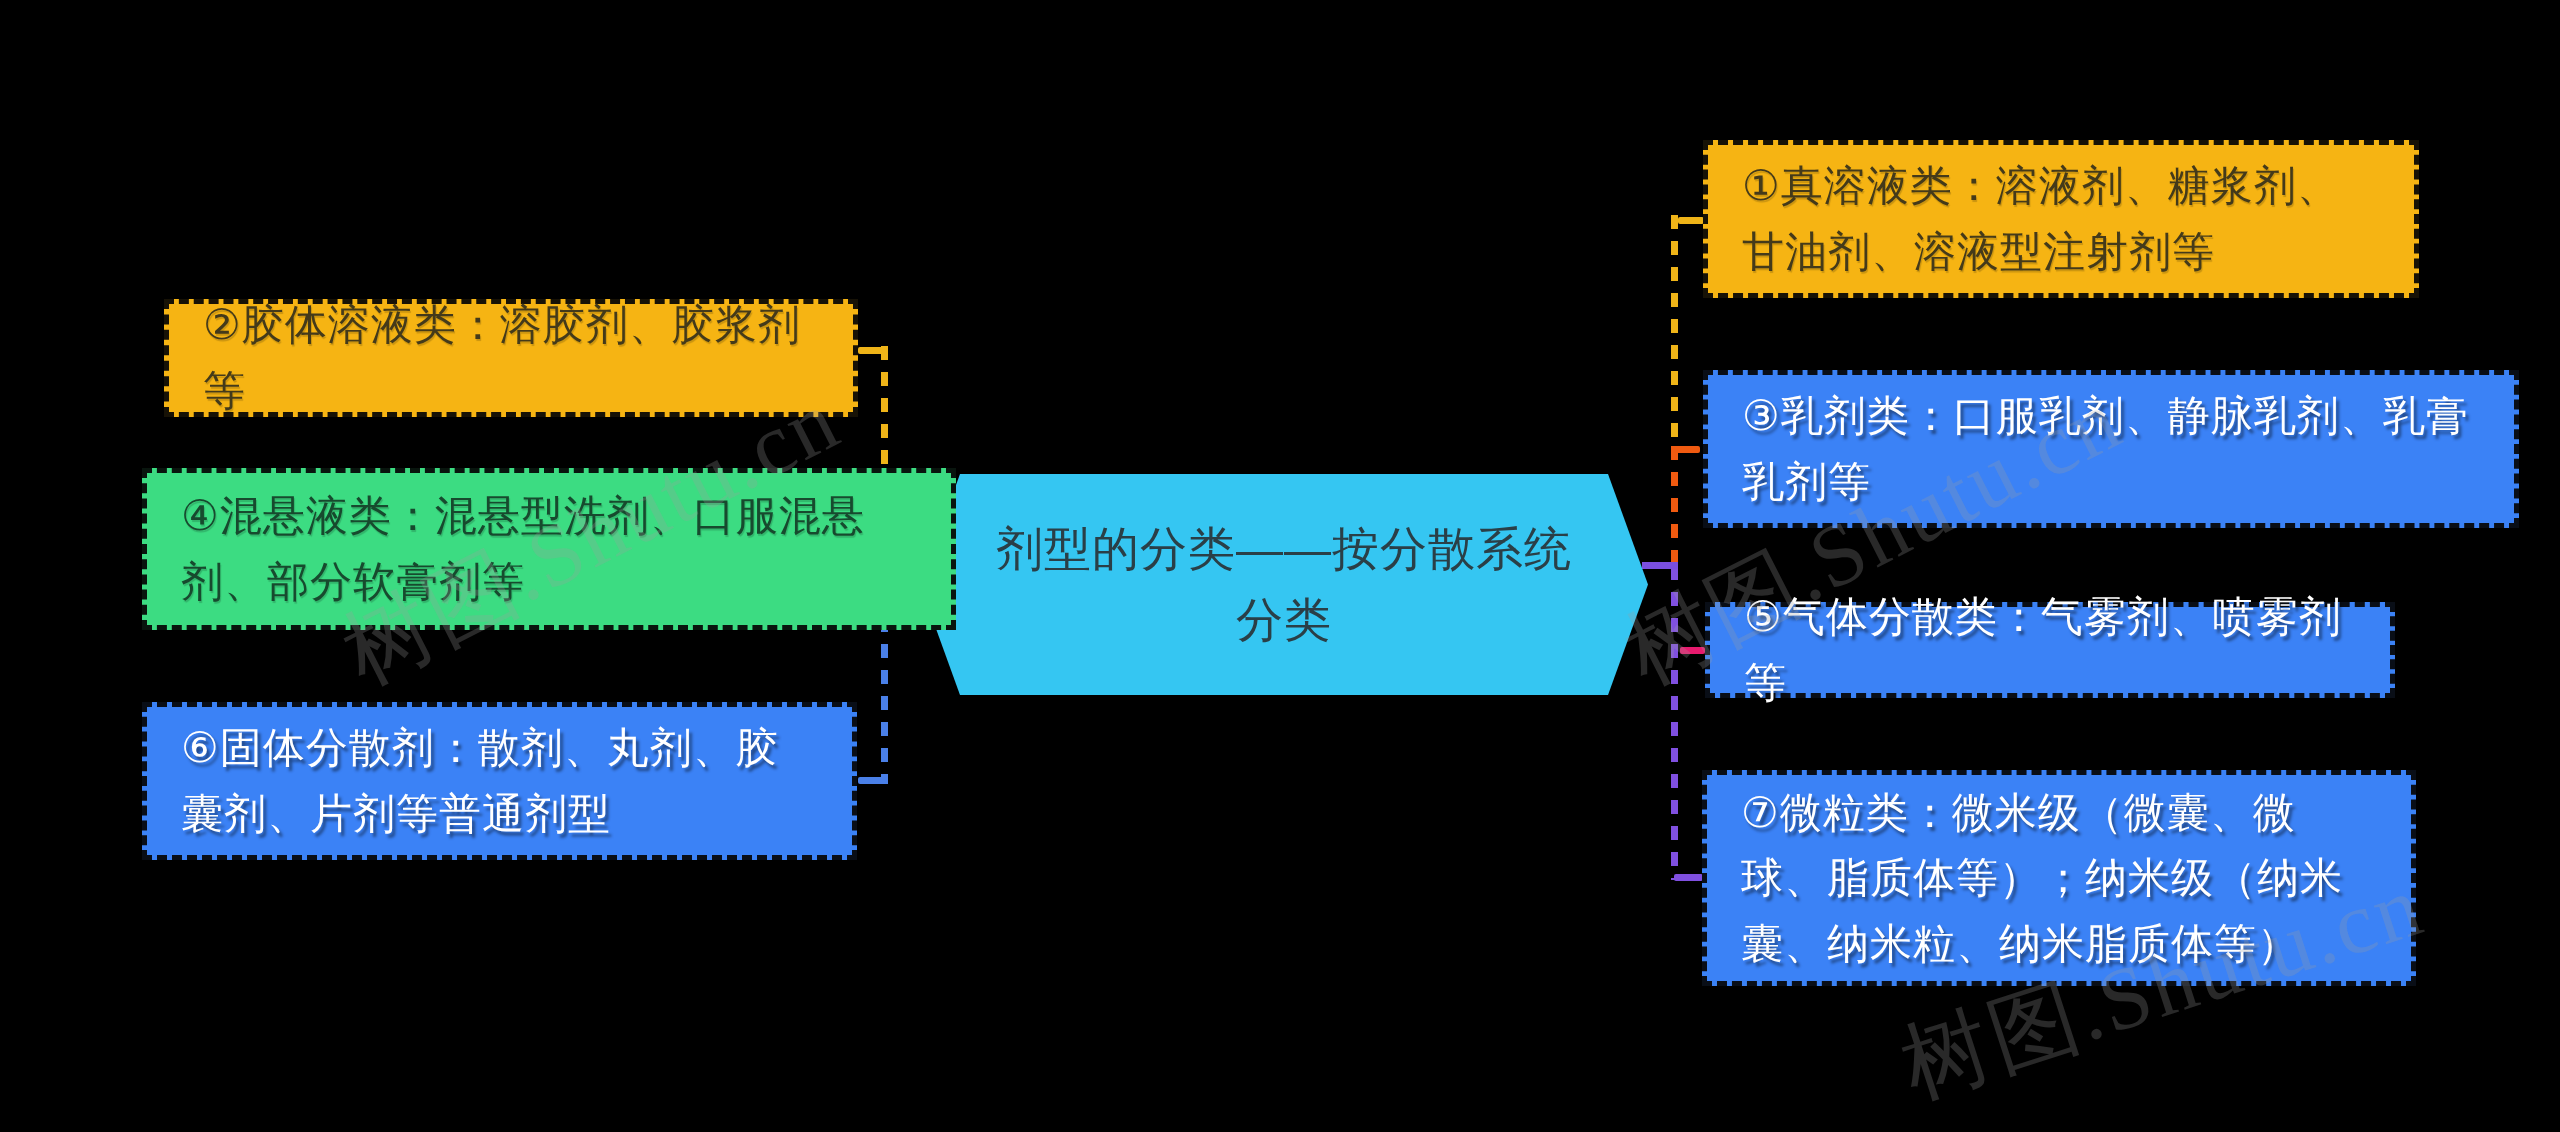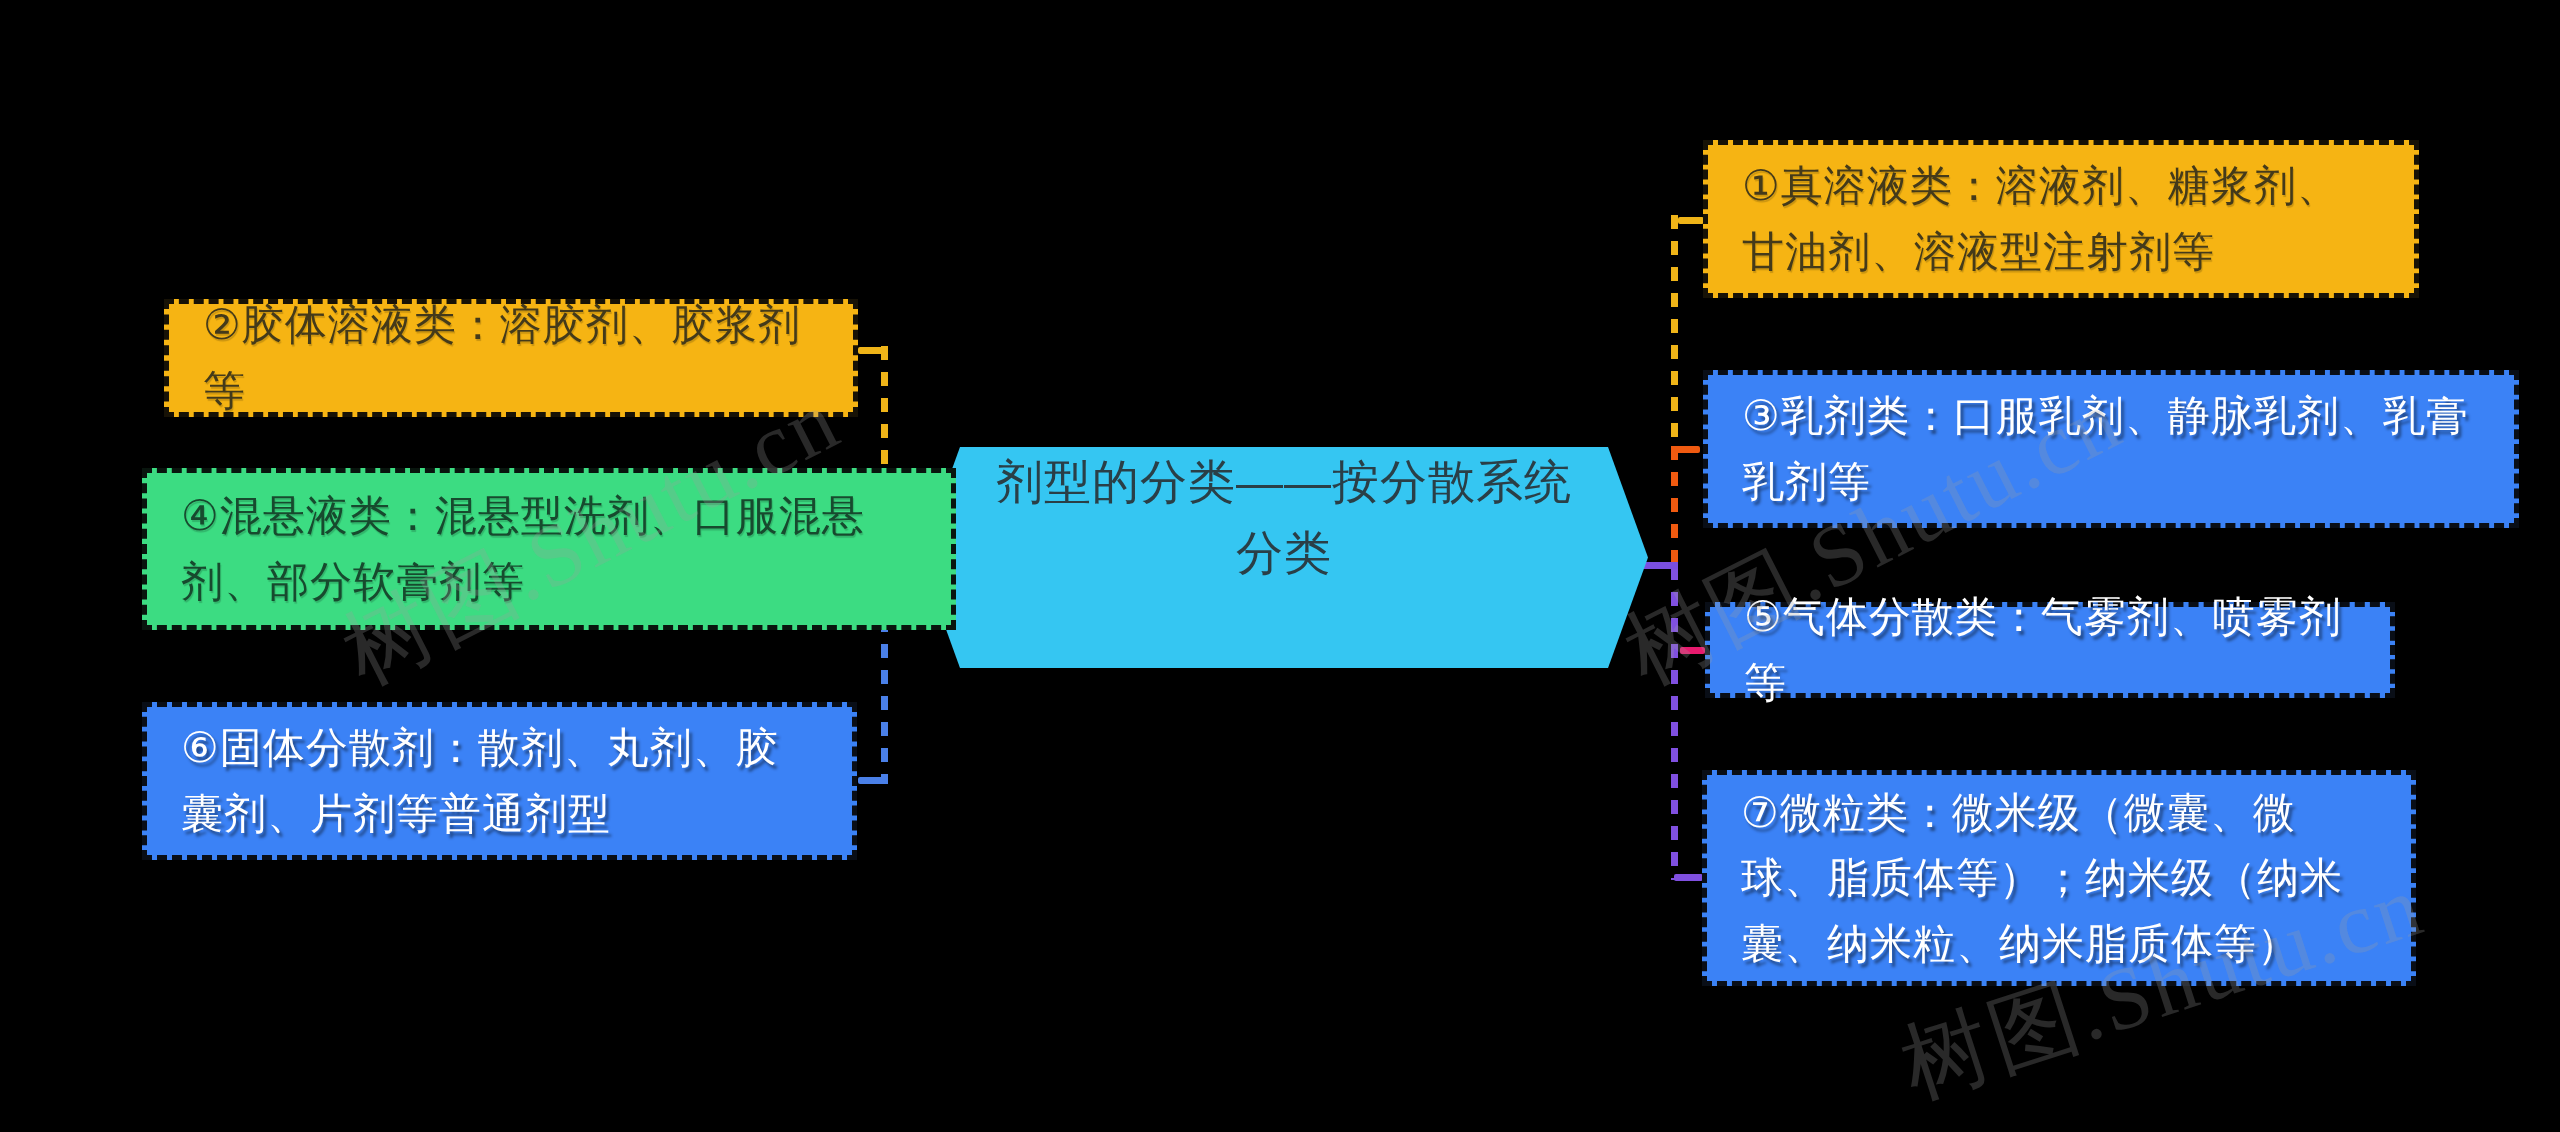--- a/index.html
+++ b/index.html
@@ -21,22 +21,22 @@
     padding:0 34px;
     font-size:42px;
     line-height:1.56;
     letter-spacing:1px;
   }
   .light-text .label{ text-shadow:3px 4px 3px rgba(0,0,0,0.45); }
   .dark-text .label{ text-shadow:1px 2px 1px rgba(0,0,0,0.18); }
   
   .hexagon{
     position:absolute;
-    left:920px;top:447px;width:728px;height:221px;
-    display:flex;align-items:flex-start;justify-content:center;
+    left:920px;top:474px;width:728px;height:221px;
+    display:flex;align-items:center;justify-content:center;
     clip-path:polygon(40px 0,688px 0,728px 50%,688px 100%,40px 100%,0 50%);
   }
   .hexagon .label{
     width:600px;
     text-align:center;
     font-size:47px;
     line-height:1.5;
     font-weight:500;
     letter-spacing:1px;
   }

